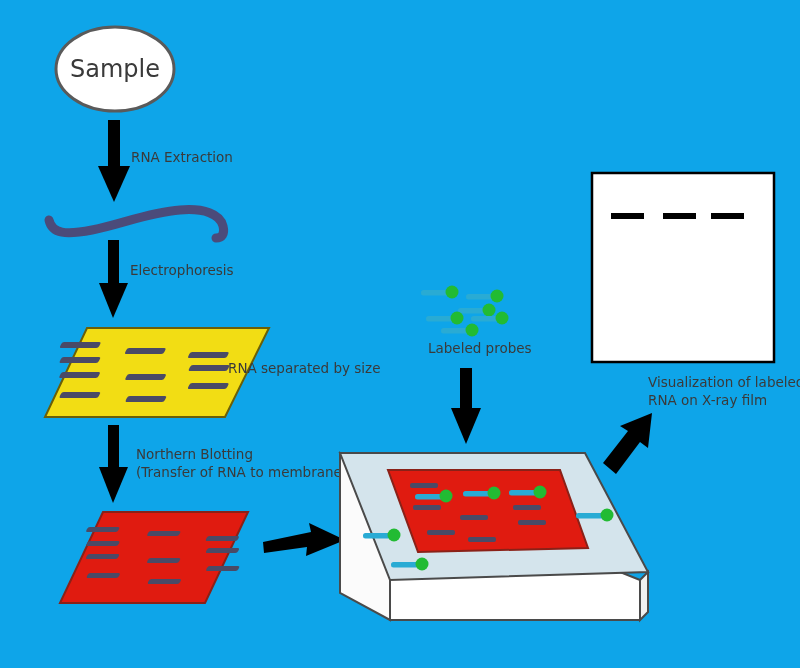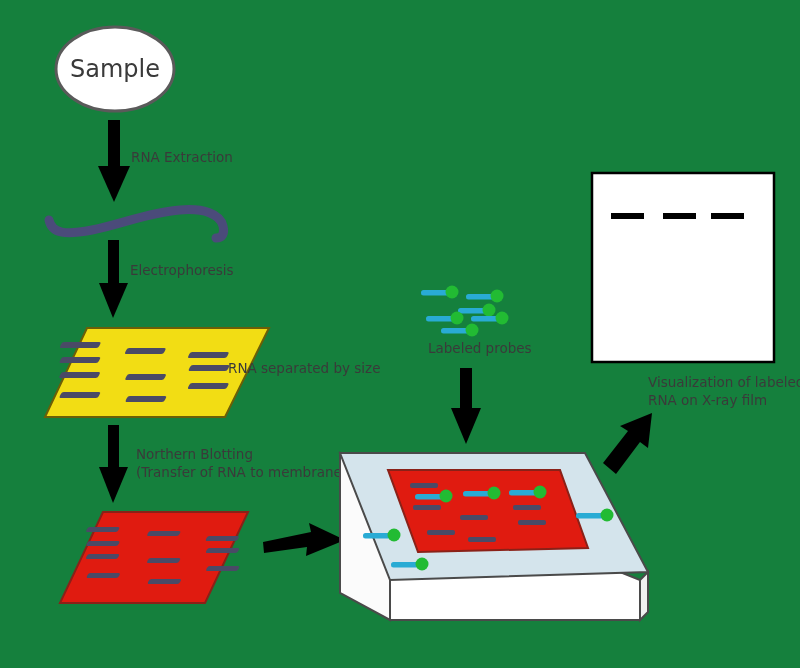--- a/index.html
+++ b/index.html
@@ -8,21 +8,21 @@
     padding: 0;
     background: #ffffff;
   }
   body {
     font-family: "DejaVu Sans", "Liberation Sans", sans-serif;
   }
   #canvas {
     position: relative;
     width: 800px;
     height: 668px;
-    background: #15803d;
+    background: #0ea5e9;
     overflow: hidden;
   }
   #canvas > svg {
     position: absolute;
     top: 0;
     left: 0;
   }
   .lbl {
     fill: #3a3a3a;
     font-family: "DejaVu Sans", "Liberation Sans", sans-serif;

